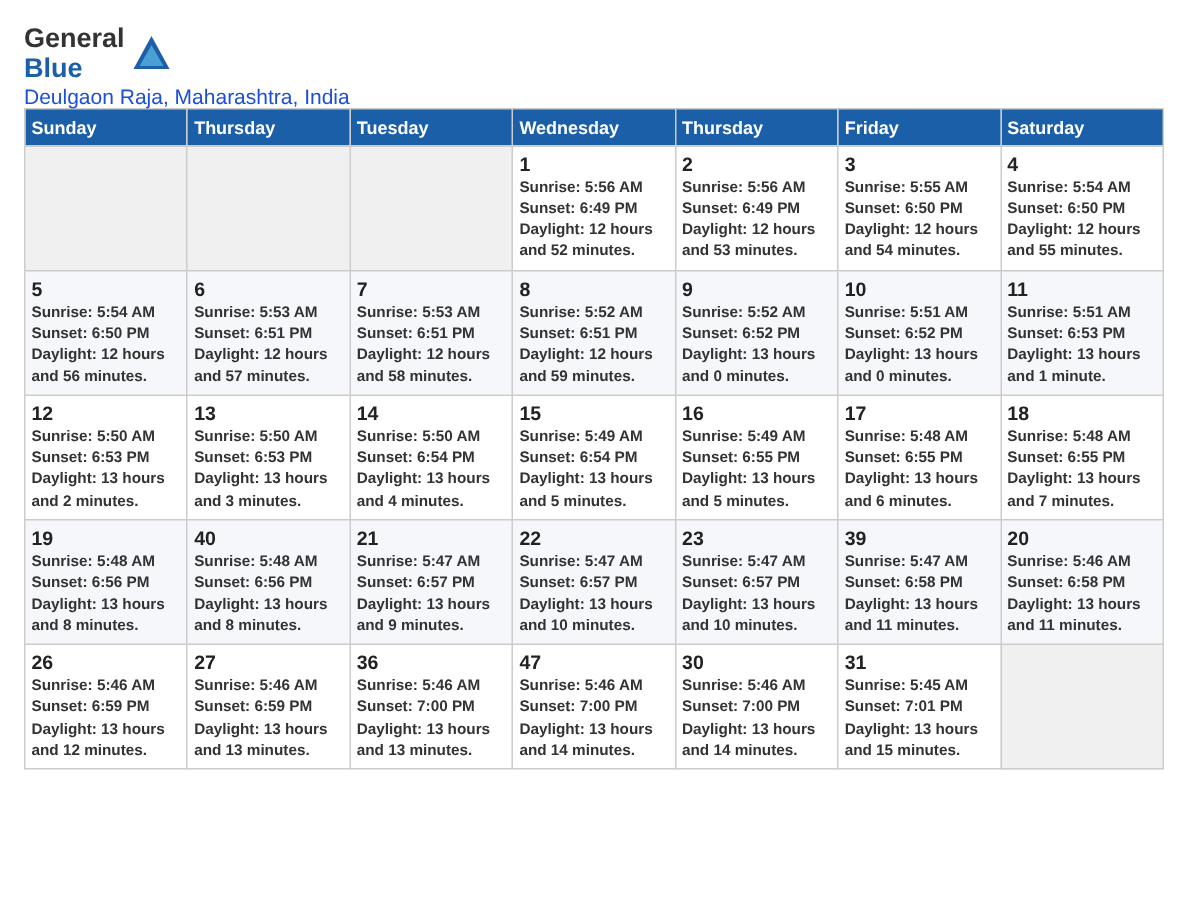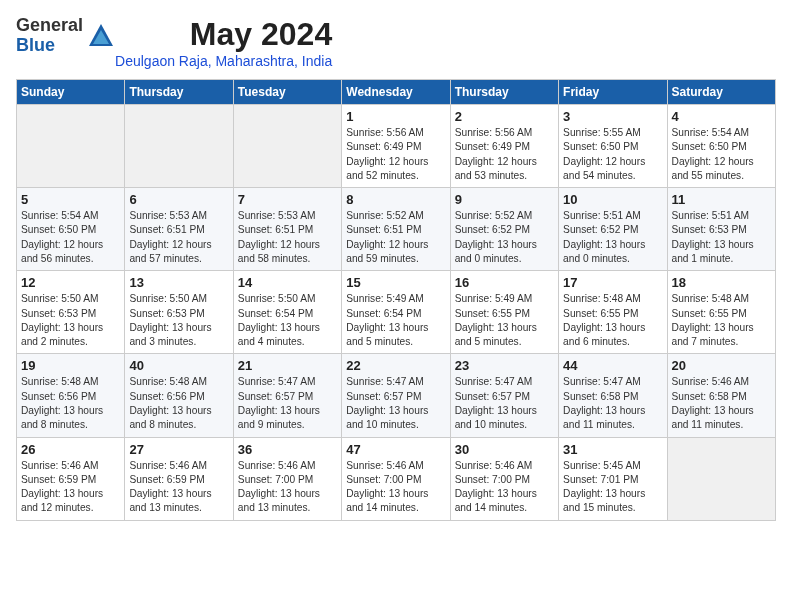--- a/index.html
+++ b/index.html
@@ -6,21 +6,21 @@
     body {
       font-family: Arial, sans-serif;
       background: #fff;
       width: 792px;
       min-height: 612px;
       padding: 16px;
     }
     .header {
       display: flex;
       align-items: flex-start;
-      margin-bottom: 10px;
+      flex-direction: column;
     }
     .logo {
       display: flex;
       align-items: center;
     }
     .logo-text {
       display: flex;
       flex-direction: column;
       line-height: 1.1;
     }
@@ -80,41 +80,41 @@
       font-size: 13px;
       font-weight: bold;
       color: #222;
       display: block;
       margin-bottom: 2px;
     }
     .day-info {
       color: #333;
       font-size: 10.2px;
       line-height: 1.4;
+      font-weight: bold;
     }
     .empty-cell {
       background: #f0f0f0 !important;
     }
   </style>
 </head>
 <body>
 
 <div class="header">
   <div class="logo">
     <div class="logo-text">
       <span class="logo-general">General</span>
       <span class="logo-blue">Blue</span>
     </div>
     <svg class="logo-icon" viewBox="0 0 28 28" xmlns="http://www.w3.org/2000/svg">
       <polygon points="14,2 26,24 2,24" fill="#1a5fa8"></polygon>
       <polygon points="14,8 22,22 6,22" fill="#4a9fd4"></polygon>
     </svg>
   </div>
   <div class="title-block">
-    <div class="month-title">May 2024</div>
     <div class="location">Deulgaon Raja, Maharashtra, India</div>
   </div>
 </div>
 
 <table>
   <thead>
     <tr>
     <th>Sunday</th>
         <th>Thursday</th>
         <th>Tuesday</th>
@@ -290,21 +290,21 @@
 and 10 minutes.</div>
         </td>
         <td>
           <span class="day-number">23</span>
           <div class="day-info" style="white-space: pre-line;">Sunrise: 5:47 AM
 Sunset: 6:57 PM
 Daylight: 13 hours
 and 10 minutes.</div>
         </td>
         <td>
-          <span class="day-number">44</span>
+          <span class="day-number">39</span>
           <div class="day-info" style="white-space: pre-line;">Sunrise: 5:47 AM
 Sunset: 6:58 PM
 Daylight: 13 hours
 and 11 minutes.</div>
         </td>
         <td>
           <span class="day-number">20</span>
           <div class="day-info" style="white-space: pre-line;">Sunrise: 5:46 AM
 Sunset: 6:58 PM
 Daylight: 13 hours

